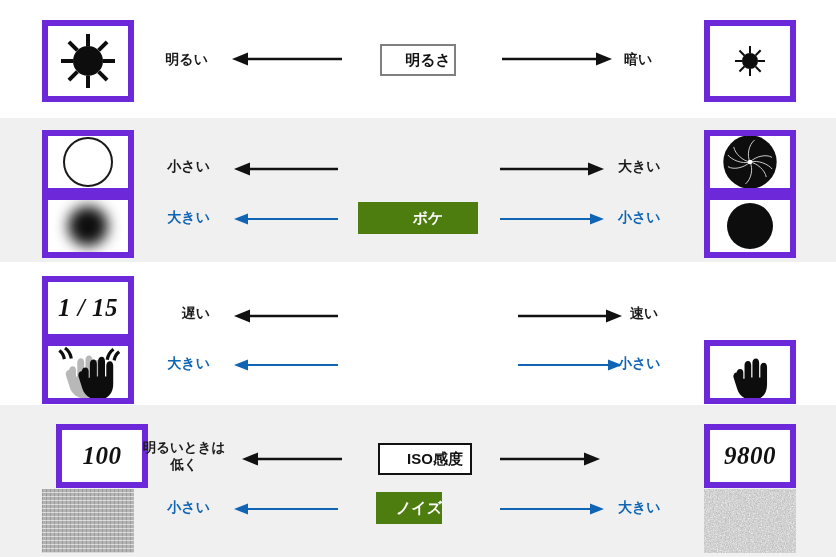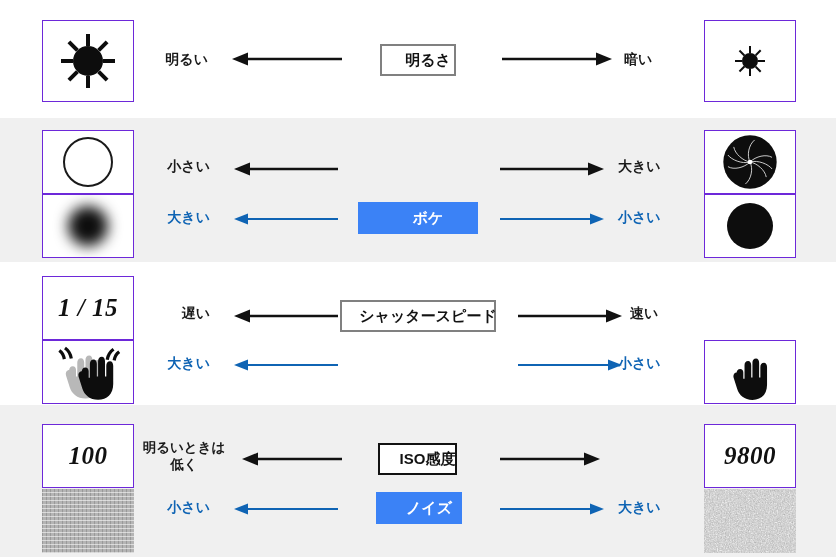--- a/index.html
+++ b/index.html
@@ -38,21 +38,21 @@
   
   .thumb {
     position: absolute;
     width: 92px;
     height: 64px;
     background: #ffffff;
     box-sizing: border-box;
     overflow: hidden;
   }
   .thumb.tall { height: 82px; }
-  .thumb.bordered { border: 1px solid #6d28d9; }
+  .thumb.bordered { border: 6px solid #6d28d9; }
   .thumb .inner {
     position: absolute;
     left: 0; top: 0;
     width: 100%; height: 100%;
     display: flex;
     align-items: center;
     justify-content: center;
   }
 
   
@@ -82,21 +82,21 @@
     background: #ffffff;
     border: 2px solid #808080;
     color: #121212;
   }
   .clabel.outline-black {
     background: #ffffff;
     border: 2px solid #121212;
     color: #121212;
   }
   .clabel.solid-blue {
-    background: #3b82f6;
+    background: #4d7c0f;
     border: 0;
     color: #ffffff;
   }
 
   
   .sidetxt {
     position: absolute;
     font-size: 14px;
     font-weight: bold;
     color: #1a1a1a;
@@ -303,21 +303,20 @@
 
   <div class="sidetxt right-align" style="left:140px; top:303px; width:70px; height:22px;">遅い</div>
 
   <div class="arrow" style="left:234px; top:307px;">
     <svg width="104" height="18" viewBox="0 0 104 18">
       <line x1="14" y1="9" x2="104" y2="9" stroke="#111111" stroke-width="2.4"></line>
       <polygon points="0,9 16,2.5 16,15.5" fill="#111111"></polygon>
     </svg>
   </div>
 
-  <div class="clabel outline-gray" style="left:340px; top:300px; width:156px; height:32px;">シャッタースピード</div>
 
   <div class="arrow" style="left:518px; top:307px;">
     <svg width="104" height="18" viewBox="0 0 104 18">
       <line x1="0" y1="9" x2="90" y2="9" stroke="#111111" stroke-width="2.4"></line>
       <polygon points="104,9 88,2.5 88,15.5" fill="#111111"></polygon>
     </svg>
   </div>
 
   <div class="sidetxt" style="left:630px; top:303px; width:66px; height:22px;">速い</div>
 
@@ -359,39 +358,39 @@
   <div class="sidetxt blue" style="left:618px; top:353px; width:80px; height:22px;">小さい</div>
 
   <div class="thumb bordered" style="left:704px; top:340px;">
     <div class="inner">
       <svg width="50" height="56" viewBox="0 0 80 92">
         <path fill="#0d0d0d" d="M18 48 c0-4 2-7 6-7 c3 0 5 2 5 6 l0 10 l2 0 l0-22 c0-4 2-7 6-7 c3 0 5 3 5 7 l0 20 l2 0 l0-24 c0-4 2-7 6-7 c3 0 5 3 5 7 l0 24 l2 0 l0-17 c0-4 2-7 6-7 c3 0 5 3 5 7 l0 29 c0 16-10 25-24 25 c-13 0-22-8-25-18 l-6-19 c-1-4 1-7 4-8 c3-1 6 1 7 4 l4 11 z"></path>
       </svg>
     </div>
   </div>
 
-  <div class="thumb bordered" style="left:42px; top:424px;text-decoration:underline;">
+  <div class="thumb bordered" style="left:56px; top:424px;text-decoration:underline;">
     <div class="inner">
       <span class="numtxt">100</span>
     </div>
   </div>
 
   <div class="sidetxt two-line" style="left:136px; top:440px; width:96px; height:38px; font-size:13.5px;">
     <span>明るいときは</span><br>
     <span>低く</span>
   </div>
 
   <div class="arrow" style="left:242px; top:450px;">
     <svg width="100" height="18" viewBox="0 0 100 18">
       <line x1="14" y1="9" x2="100" y2="9" stroke="#111111" stroke-width="2.4"></line>
       <polygon points="0,9 16,2.5 16,15.5" fill="#111111"></polygon>
     </svg>
   </div>
 
-  <div class="clabel outline-black" style="left:378px; top:443px; width:79px; height:32px;">ISO感度</div>
+  <div class="clabel outline-black" style="left:378px; top:443px; width:94px; height:32px;">ISO感度</div>
 
   <div class="arrow" style="left:500px; top:450px;">
     <svg width="100" height="18" viewBox="0 0 100 18">
       <line x1="0" y1="9" x2="86" y2="9" stroke="#111111" stroke-width="2.4"></line>
       <polygon points="100,9 84,2.5 84,15.5" fill="#111111"></polygon>
     </svg>
   </div>
 
 
   <div class="thumb bordered" style="left:704px; top:424px;">
@@ -406,21 +405,21 @@
 
   <div class="sidetxt blue right-align" style="left:126px; top:497px; width:84px; height:22px;">小さい</div>
 
   <div class="arrow" style="left:234px; top:501px;">
     <svg width="104" height="16" viewBox="0 0 104 16">
       <line x1="12" y1="8" x2="104" y2="8" stroke="#0f64b4" stroke-width="2"></line>
       <polygon points="0,8 14,2.5 14,13.5" fill="#0f64b4"></polygon>
     </svg>
   </div>
 
-  <div class="clabel solid-blue" style="left:376px; top:492px; width:86px; height:32px;">ノイズ</div>
+  <div class="clabel solid-blue" style="left:376px; top:492px; width:66px; height:32px;">ノイズ</div>
 
   <div class="arrow" style="left:500px; top:501px;">
     <svg width="104" height="16" viewBox="0 0 104 16">
       <line x1="0" y1="8" x2="92" y2="8" stroke="#0f64b4" stroke-width="2"></line>
       <polygon points="104,8 90,2.5 90,13.5" fill="#0f64b4"></polygon>
     </svg>
   </div>
 
   <div class="sidetxt blue" style="left:618px; top:497px; width:80px; height:22px;">大きい</div>
 

